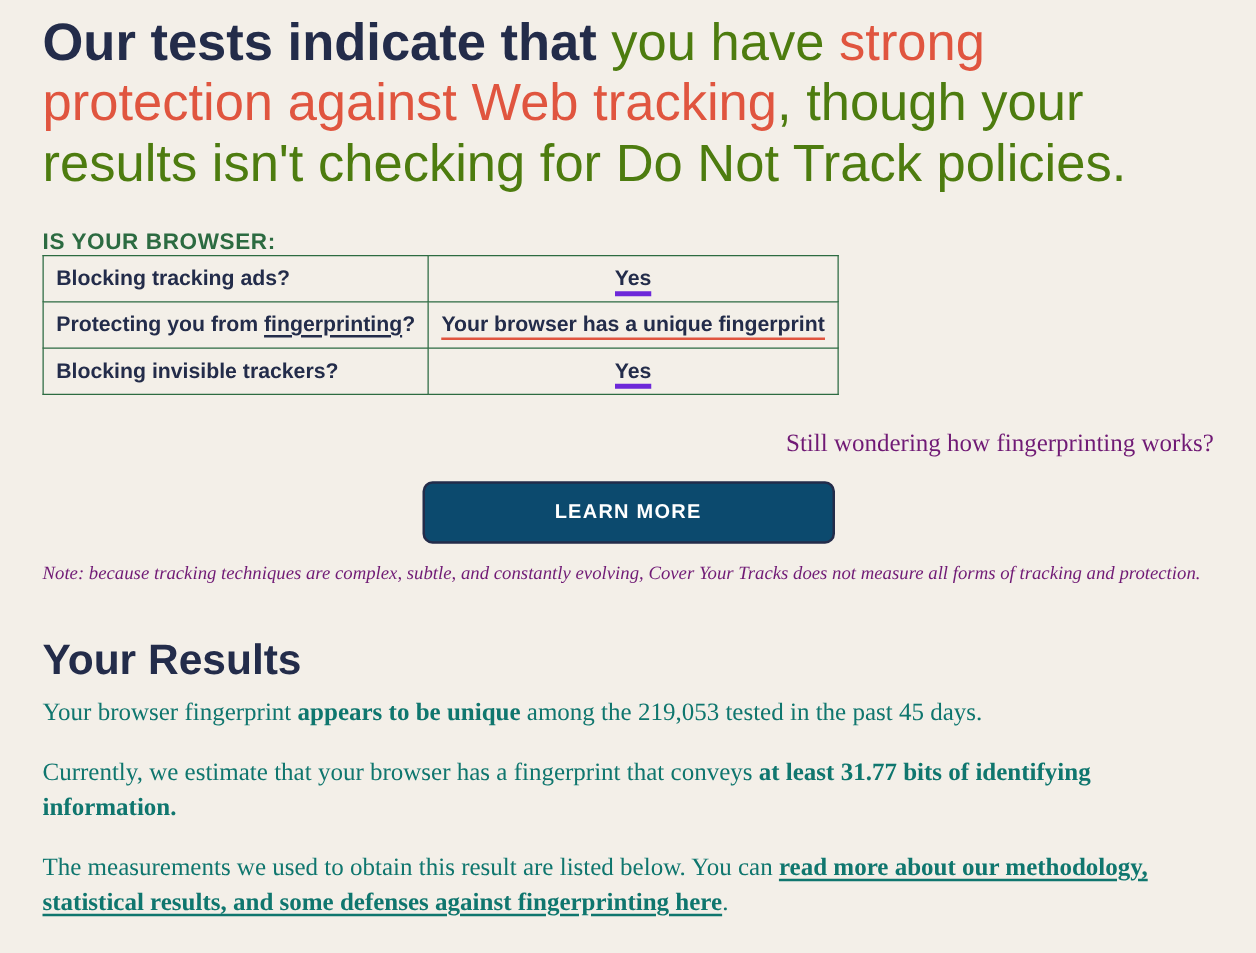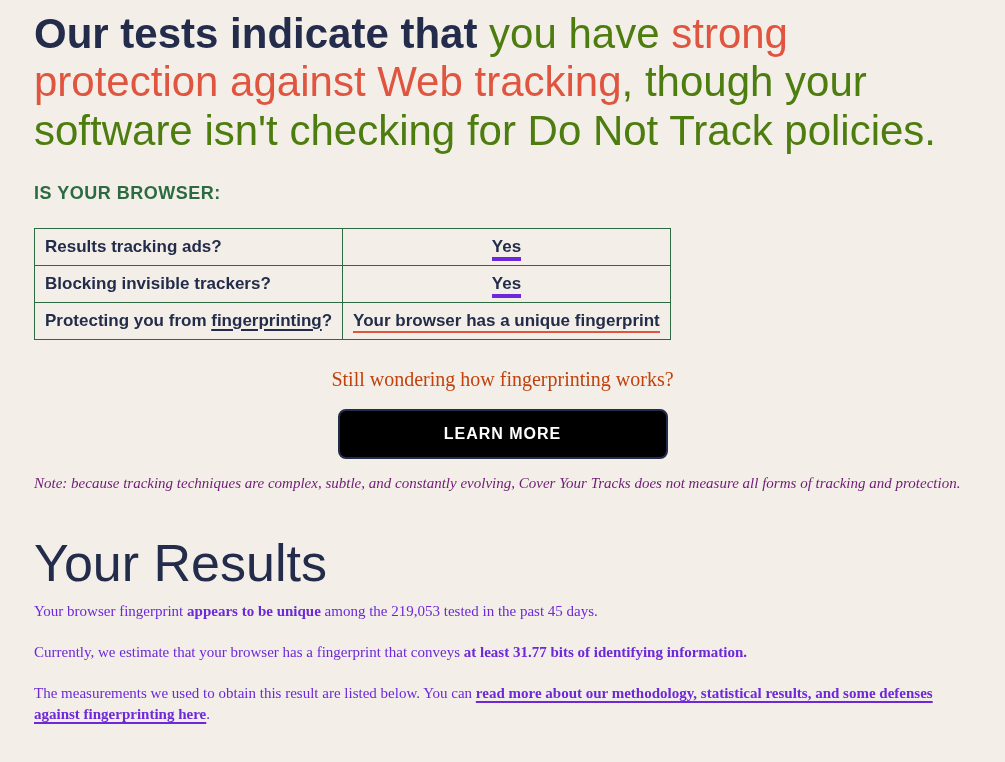--- a/index.html
+++ b/index.html
@@ -21,21 +21,20 @@
     color: #232c4a;
   }
   .headline .red-part { color: #4d7c0f; font-weight: 400; }
   .headline .red-bold { color: #e0553f; font-weight: 400; margin-top: 28px; }
   .subhead {
     font-family: 'Segoe UI', Arial, sans-serif;
     color: #2c6b41;
     font-weight: 700;
     font-size: 18px;
     letter-spacing: 0.5px;
-    margin-bottom: 24px;
   }
   table.results {
     border-collapse: collapse;
     margin-bottom: 28px;
   }
   table.results td {
     border: 1px solid #2c6b41;
     padding: 8px 10px;
     font-family: 'Segoe UI', Arial, sans-serif;
     font-size: 17px;
@@ -53,30 +52,30 @@
     border-bottom: 2px solid #e0553f;
     padding-bottom: 1px;
   }
   .qlink {
     text-decoration: underline;
     text-decoration-thickness: 2px;
     text-underline-offset: 3px;
     cursor: pointer;
   }
   .wonder {
-    text-align: center;
+    text-align: right;
     font-family: Georgia, serif;
     font-size: 20px;
-    color: #c2410c;
+    color: #701a75;
     margin-bottom: 18px;
   }
   .learn-btn {
     display: block;
     margin: 0 auto 14px auto;
-    background: #000000;
+    background: #0c4a6e;
     color: #fff;
     border: 2px solid #232c4a;
     border-radius: 8px;
     font-family: 'Segoe UI', Arial, sans-serif;
     font-weight: 700;
     font-size: 16px;
     letter-spacing: 1px;
     padding: 14px 0;
     width: 330px;
     cursor: pointer;
@@ -84,65 +83,65 @@
   .note {
     font-family: Georgia, serif;
     font-style: italic;
     font-size: 15px;
     color: #701a75;
     margin-bottom: 40px;
     line-height: 1.35;
   }
   h2.results-title {
     font-family: 'Segoe UI', Arial, sans-serif;
-    font-size: 52px;
-    font-weight: 400;
+    font-size: 34px;
+    font-weight: 700;
     color: #232c4a;
     margin: 0 0 8px 0;
   }
   p.body {
     font-family: Georgia, serif;
-    font-size: 15px;
-    color: #6d28d9;
+    font-size: 20px;
+    color: #0f766e;
     line-height: 1.4;
     margin: 0 0 20px 0;
   }
   p.body strong { font-weight: 700; }
   .method-link {
     font-weight: 700;
     text-decoration: underline;
     text-decoration-thickness: 2px;
     text-underline-offset: 3px;
     cursor: pointer;
   }
 </style>
 </head>
 <body>
 
 <h1 class="headline">
-  <span>Our tests indicate that </span><span class="red-part">you have </span><span class="red-bold">strong protection against Web tracking</span><span class="red-part">, though your software isn't checking for Do Not Track policies.</span>
+  <span>Our tests indicate that </span><span class="red-part">you have </span><span class="red-bold">strong protection against Web tracking</span><span class="red-part">, though your results isn't checking for Do Not Track policies.</span>
 </h1>
 
 <div class="subhead">IS YOUR BROWSER:</div>
 
 <table class="results">
   <tbody>
       <tr>
-    <td><span>Results tracking ads?</span></td>
-    <td class="value"><span class="green-underline">Yes</span></td>
-  </tr>
-  <tr>
-    <td><span>Blocking invisible trackers?</span></td>
+    <td><span>Blocking tracking ads?</span></td>
     <td class="value"><span class="green-underline">Yes</span></td>
   </tr>
   <tr>
     <td>
       <span>Protecting you from </span><span class="qlink">fingerprinting</span><span>?</span>
     </td>
     <td class="value tight"><span class="red-underline">Your browser has a unique fingerprint</span></td>
+  </tr>
+  <tr>
+    <td><span>Blocking invisible trackers?</span></td>
+    <td class="value"><span class="green-underline">Yes</span></td>
   </tr>
 </tbody>
   </table>
 
 <div class="wonder">Still wondering how fingerprinting works?</div>
 
 <button class="learn-btn">LEARN MORE</button>
 
 <div class="note">Note: because tracking techniques are complex, subtle, and constantly evolving, Cover Your Tracks does not measure all forms of tracking and protection.</div>
 

